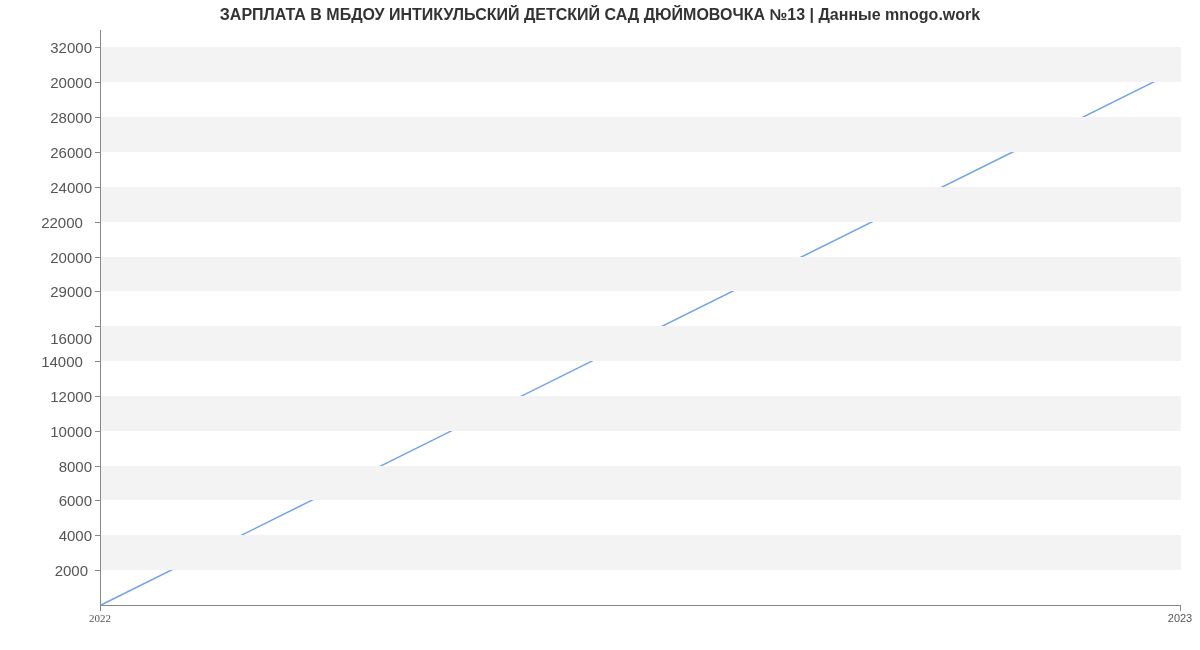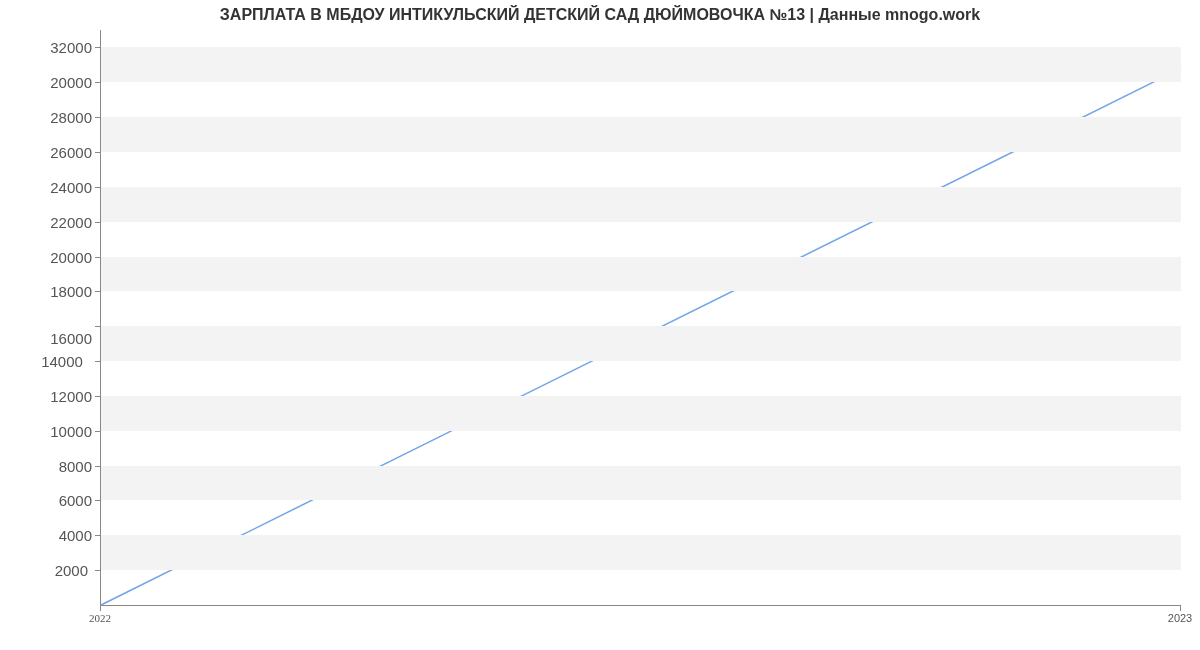--- a/index.html
+++ b/index.html
@@ -108,25 +108,25 @@
     <div class="tick-y-label" style="left: 32px; top: 465.606px;">8000</div>
     <div class="tick-y-mark" style="left: 95px; top: 465.606px;"></div>
     <div class="tick-y-label" style="left: 32px; top: 430.758px;">10000</div>
     <div class="tick-y-mark" style="left: 95px; top: 430.758px;"></div>
     <div class="tick-y-label" style="left: 32px; top: 395.909px;">12000</div>
     <div class="tick-y-mark" style="left: 95px; top: 395.909px;"></div>
     <div class="tick-y-label" style="left: 32px; top: 361.061px; text-align: center;">14000</div>
     <div class="tick-y-mark" style="left: 95px; top: 361.061px;"></div>
     <div class="tick-y-label" style="left: 32px; top: 326.212px; margin-top: 12px;">16000</div>
     <div class="tick-y-mark" style="left: 95px; top: 326.212px;"></div>
-    <div class="tick-y-label" style="left: 32px; top: 291.364px;">18000</div>
+    <div class="tick-y-label" style="left: 32px; top: 291.364px;">29000</div>
     <div class="tick-y-mark" style="left: 95px; top: 291.364px;"></div>
     <div class="tick-y-label" style="left: 32px; top: 256.515px;">20000</div>
     <div class="tick-y-mark" style="left: 95px; top: 256.515px;"></div>
-    <div class="tick-y-label" style="left: 32px; top: 221.667px;">22000</div>
+    <div class="tick-y-label" style="left: 32px; top: 221.667px; text-align: center;">22000</div>
     <div class="tick-y-mark" style="left: 95px; top: 221.667px;"></div>
     <div class="tick-y-label" style="left: 32px; top: 186.818px;">24000</div>
     <div class="tick-y-mark" style="left: 95px; top: 186.818px;"></div>
     <div class="tick-y-label" style="left: 32px; top: 151.97px;">26000</div>
     <div class="tick-y-mark" style="left: 95px; top: 151.97px;"></div>
     <div class="tick-y-label" style="left: 32px; top: 117.121px;">28000</div>
     <div class="tick-y-mark" style="left: 95px; top: 117.121px;"></div>
     <div class="tick-y-label" style="left: 32px; top: 82.2727px;">20000</div>
     <div class="tick-y-mark" style="left: 95px; top: 82.2727px;"></div>
     <div class="tick-y-label" style="left: 32px; top: 47.4242px;">32000</div>

